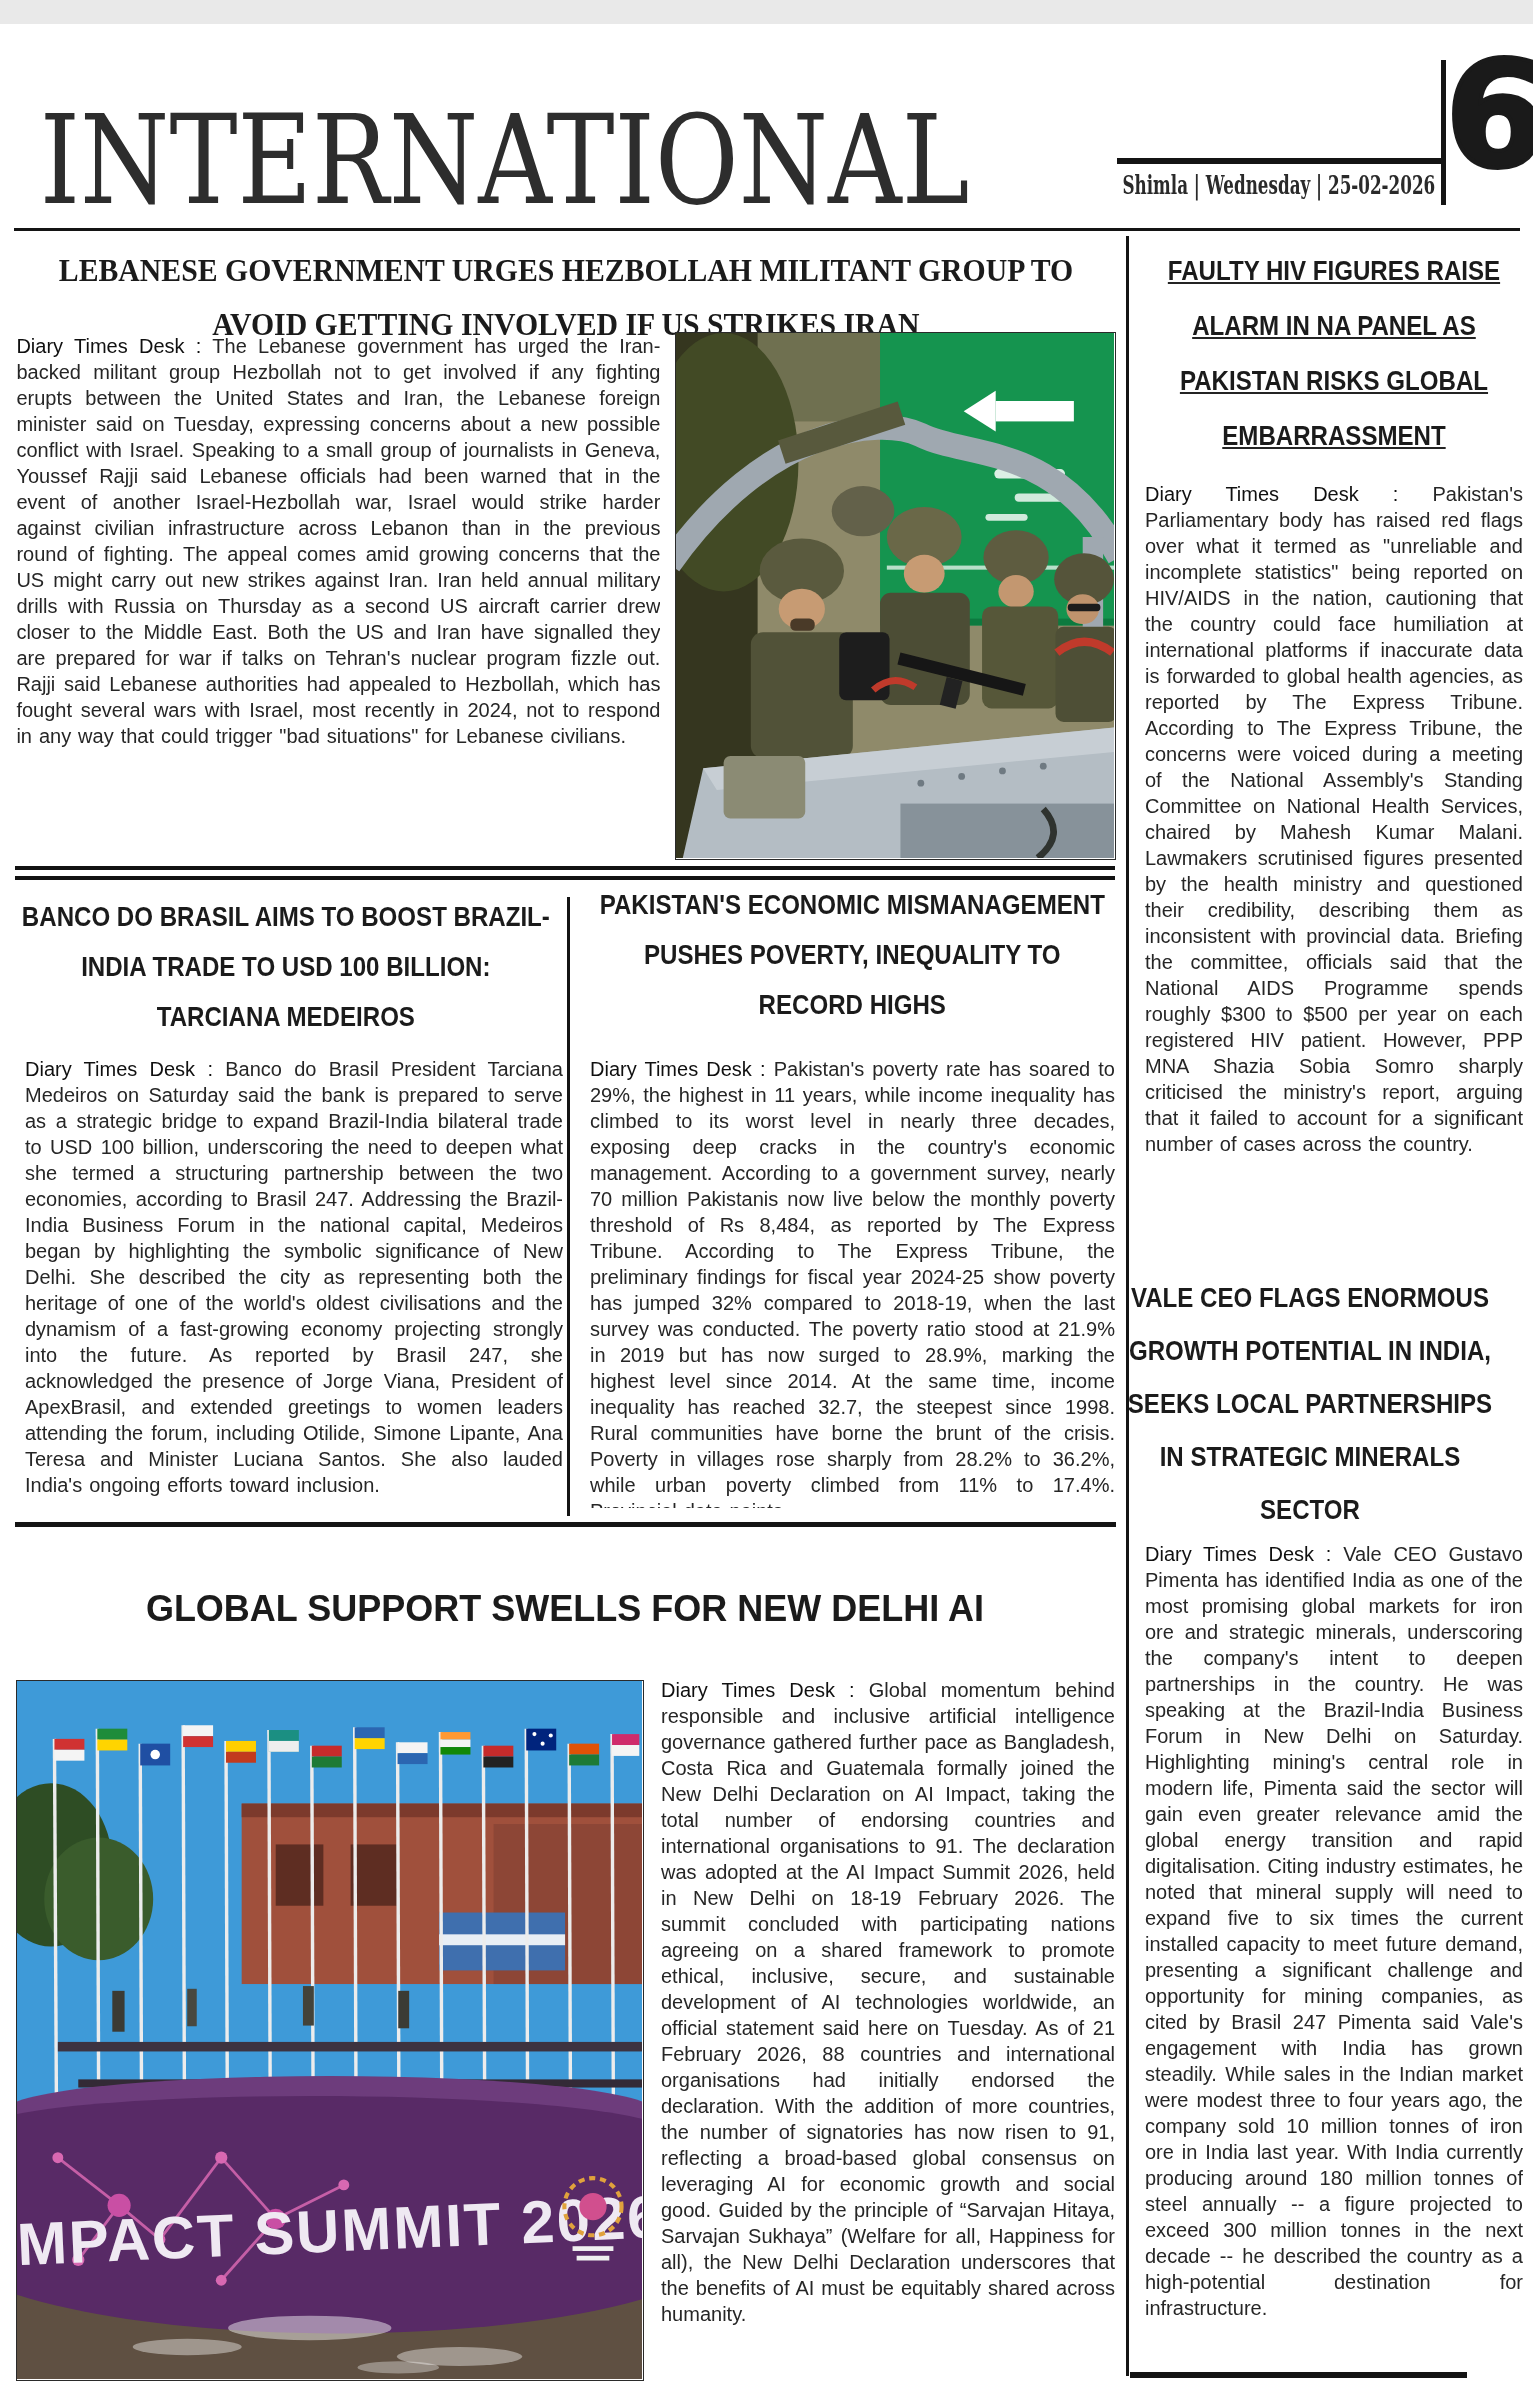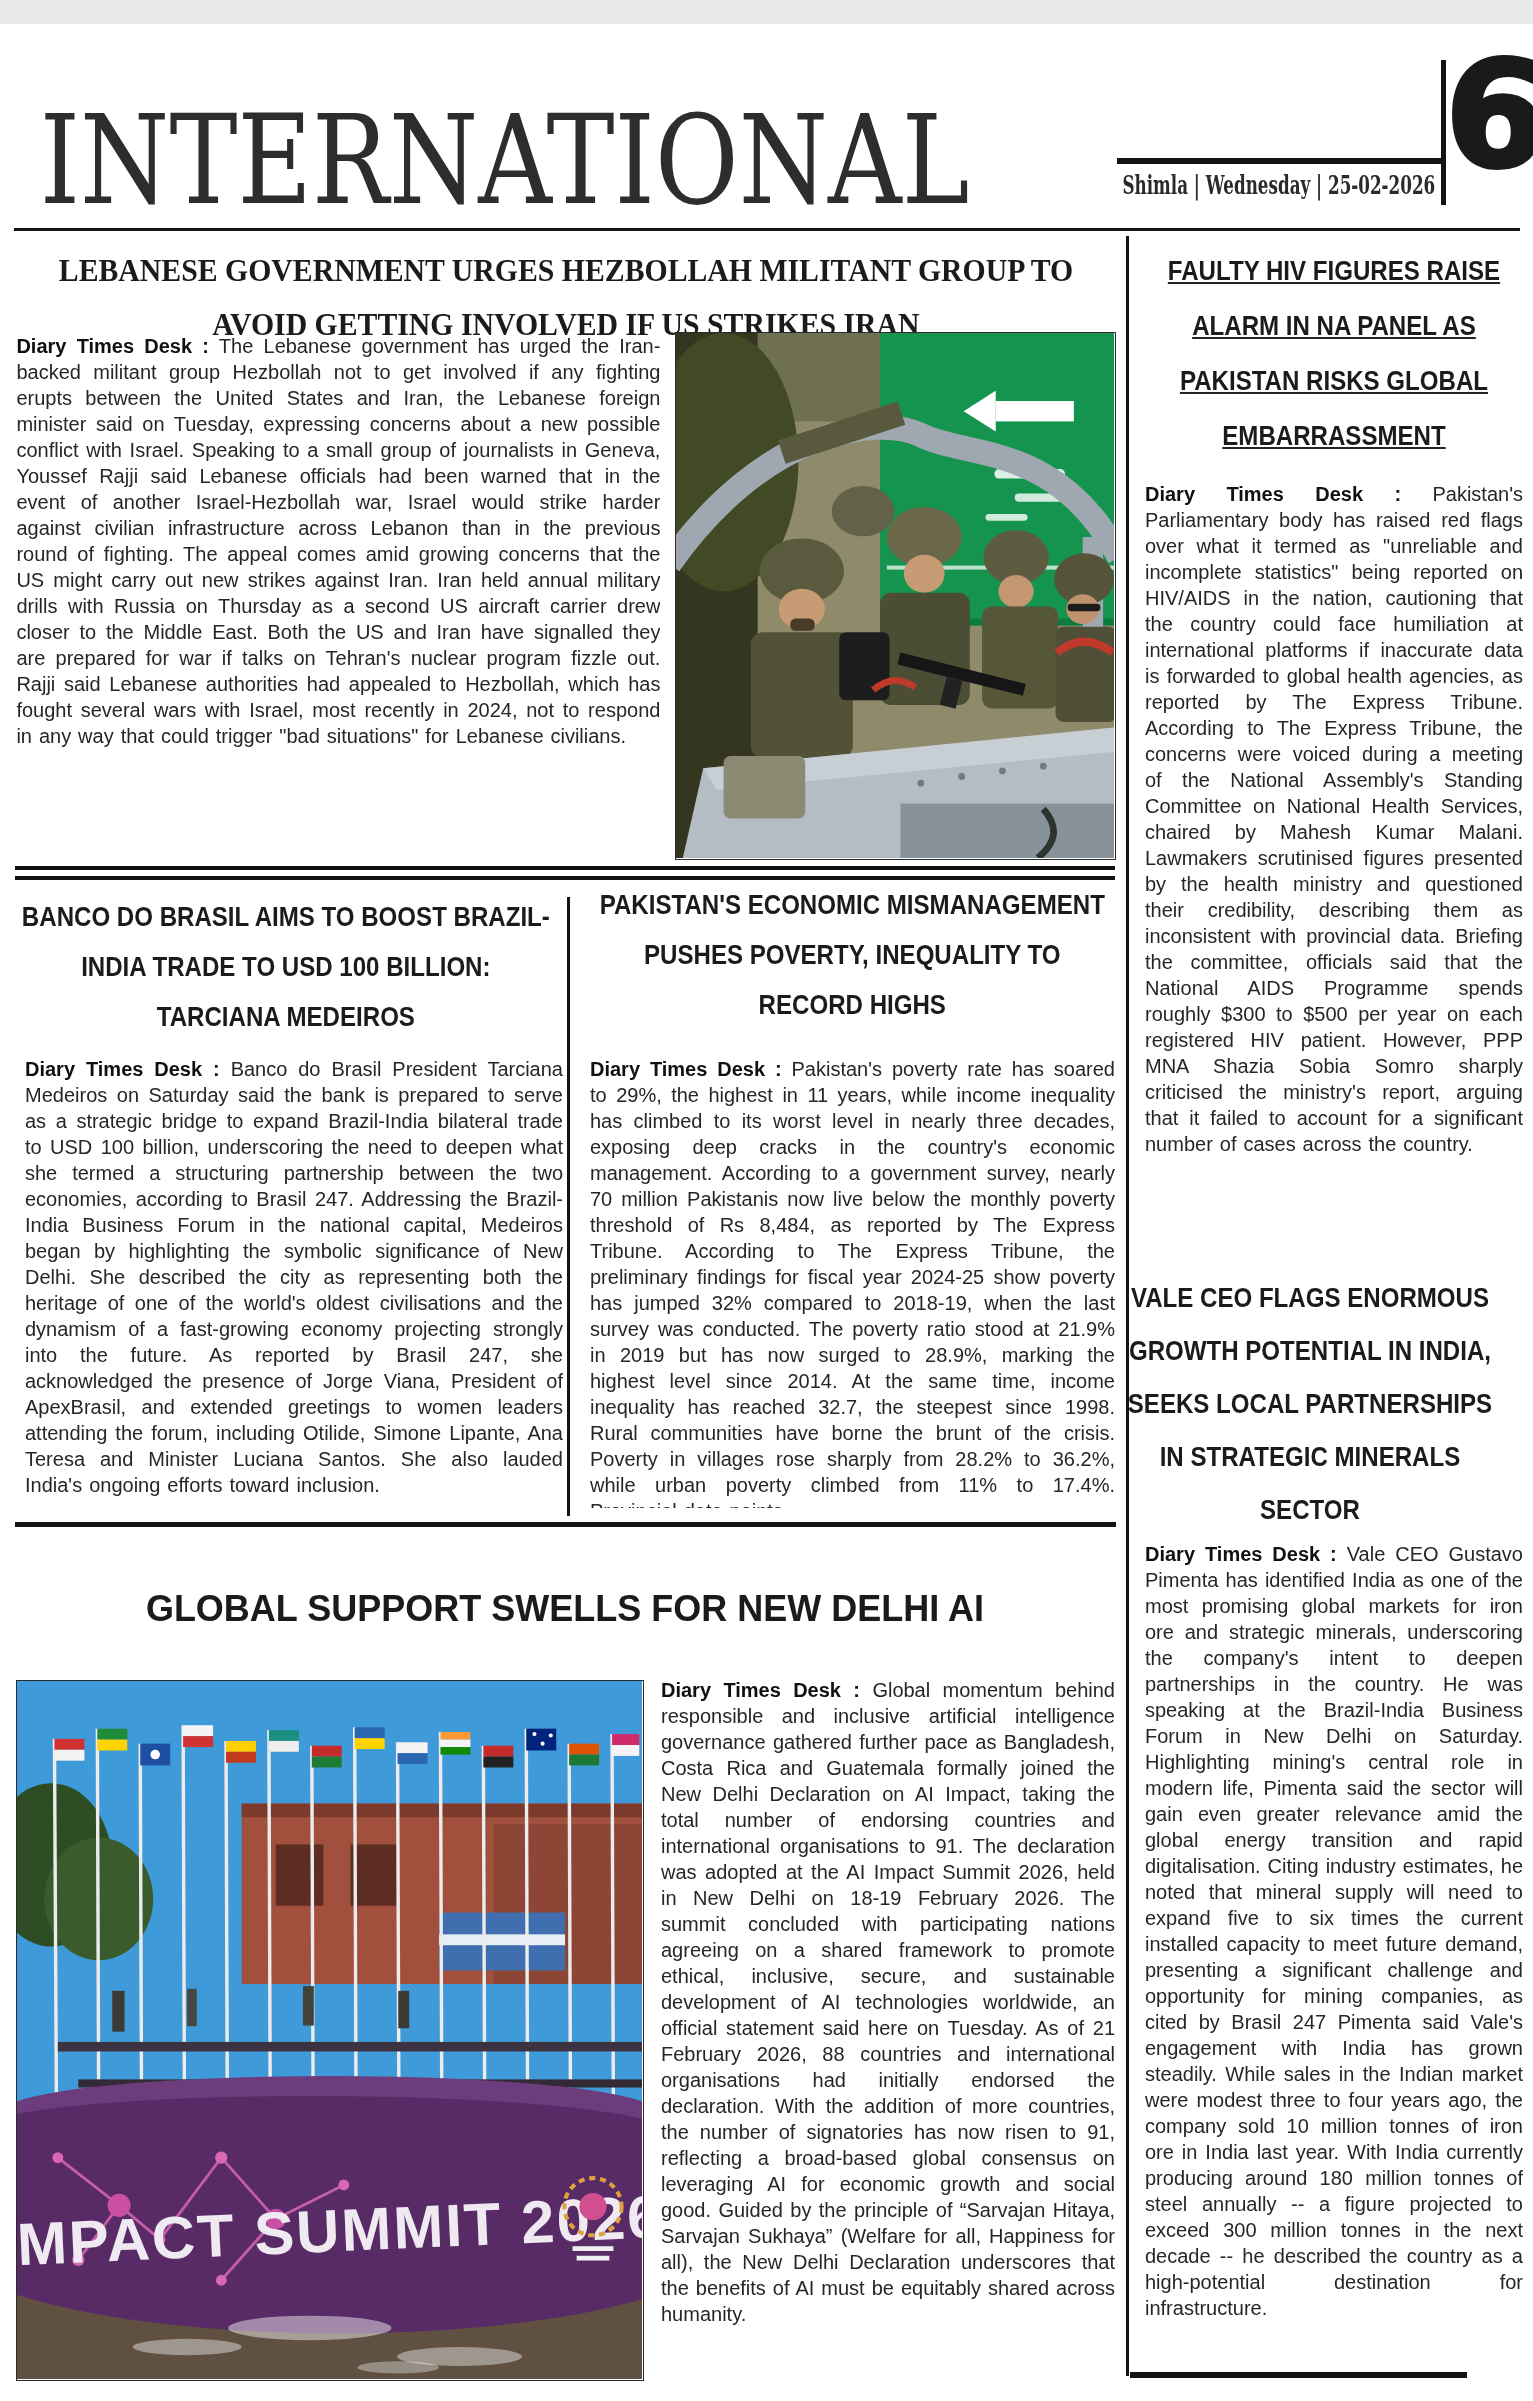--- a/index.html
+++ b/index.html
@@ -5,21 +5,21 @@
   html,body{margin:0;padding:0;background:#e9e9e9;}
   .page{position:relative;width:1533px;height:2401px;background:#ffffff;overflow:hidden;
         font-family:"Liberation Sans",sans-serif;color:#242424;margin-top:24px;}
   .abs{position:absolute;}
   .rule{position:absolute;background:#141414;}
   .headline{font-weight:bold;color:#1b1b1b;text-align:center;}
   .condense86{width:116.3%;margin-left:-8.15%;transform:scaleX(0.86);transform-origin:50% 0;}
   .condense93{width:107.6%;margin-left:-3.8%;transform:scaleX(0.93);transform-origin:50% 0;}
   .bodytext{font-size:20px;line-height:26px;text-align:justify;color:#262626;overflow:hidden;
             word-spacing:1.4px;}
-  .byline{font-weight:bold;color:#101010;}
+  .byline{font-weight:normal;color:#101010;}
   .pagenum{font-family:"DejaVu Sans",sans-serif;font-weight:bold;font-size:147px;line-height:1;
            color:#1a1a1a;-webkit-text-stroke:4.1px #1a1a1a;letter-spacing:-2.7px;}
   .photo{position:absolute;border:1.4px solid #2a2a2a;box-sizing:border-box;overflow:hidden;}
   svg{display:block;}
 </style>
 </head>
 <body>
 
 <div class="page">
 

